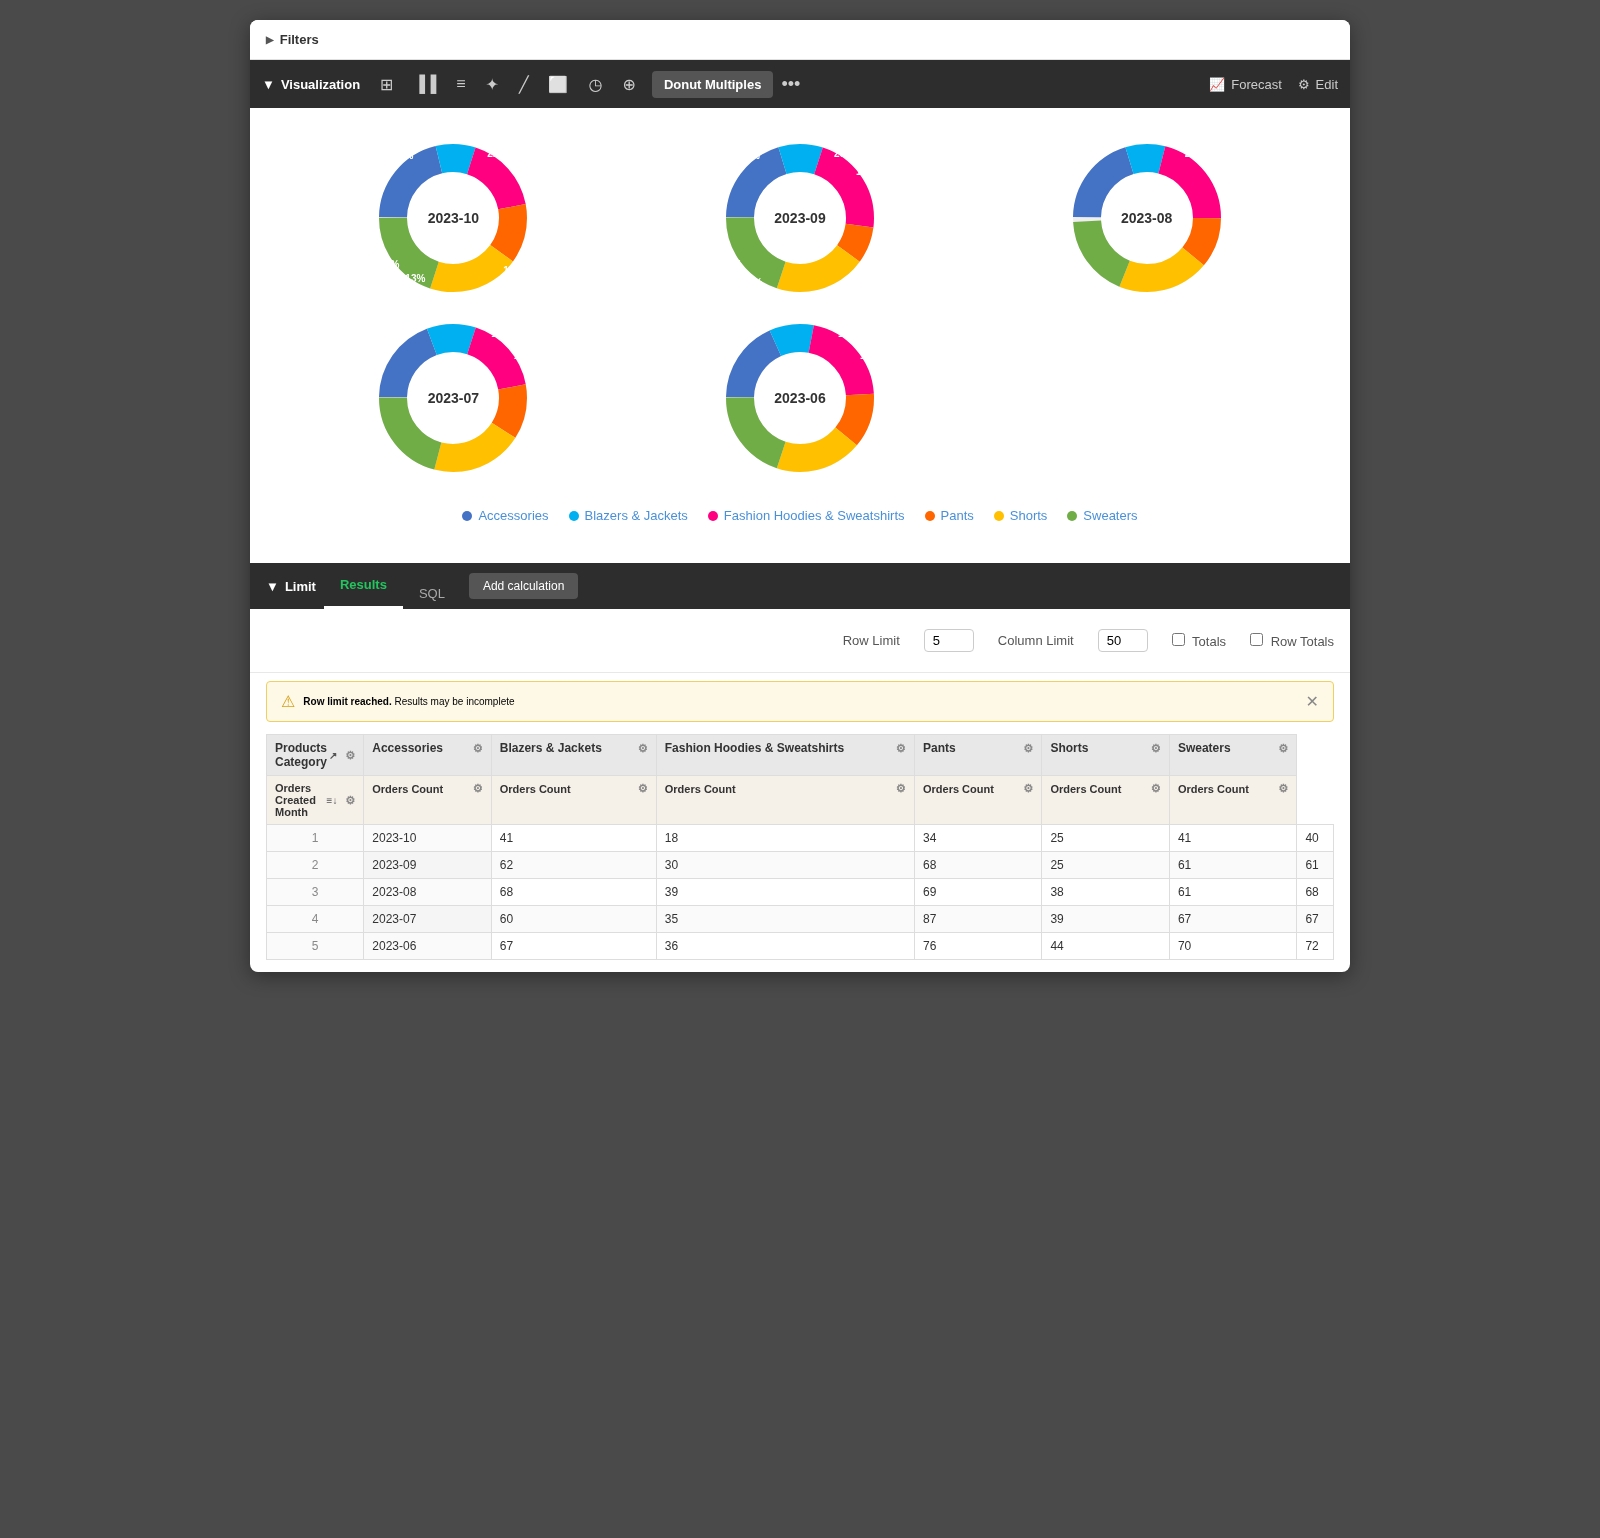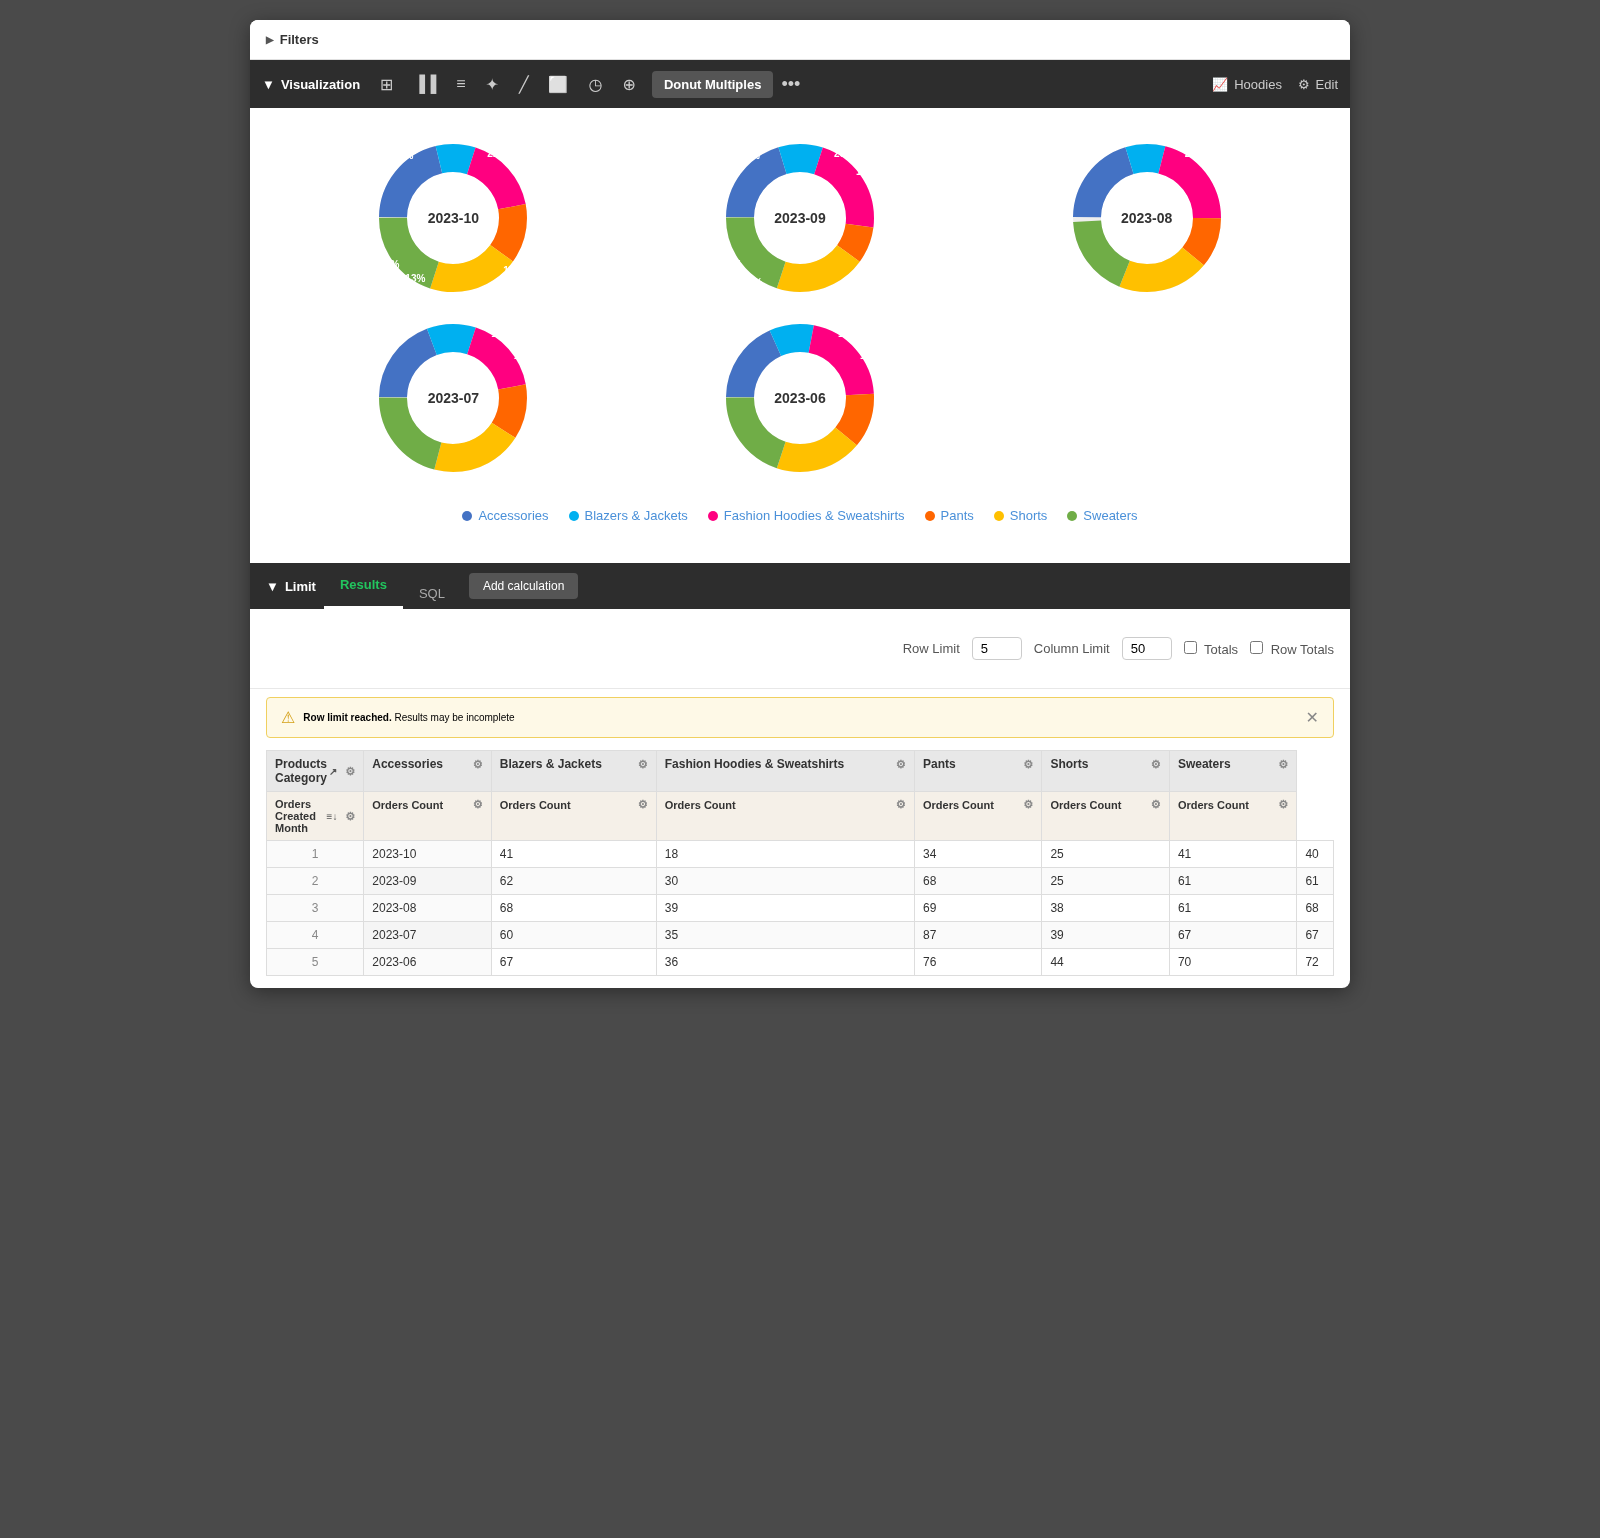--- a/index.html
+++ b/index.html
@@ -218,22 +218,22 @@
       border-radius: 4px;
       font-size: 12px;
       margin-left: 8px;
     }
 
     
     .table-controls {
       display: flex;
       align-items: center;
       justify-content: flex-end;
-      padding: 28px 16px;
-      gap: 12px;
+      padding: 20px 16px;
+      gap: 24px;
       border-bottom: 1px solid #e8e8e8;
     }
     .table-controls label { color: #555; font-size: 13px; }
     .table-controls input[type="text"] {
       border: 1px solid #ccc;
       border-radius: 4px;
       padding: 3px 8px;
       width: 50px;
       font-size: 13px;
     }
@@ -331,21 +331,21 @@
     <button class="viz-icon-btn" title="Scatter">✦</button>
     <button class="viz-icon-btn" title="Line">╱</button>
     <button class="viz-icon-btn" title="Area">⬜</button>
     <button class="viz-icon-btn" title="Pie">◷</button>
     <button class="viz-icon-btn" title="Map">⊕</button>
     <button class="viz-active-btn">Donut Multiples</button>
     <span class="viz-dots">•••</span>
     <div class="viz-spacer"></div>
     <button class="viz-forecast-btn">
       <span>📈</span>
-      <span>Hoodies</span>
+      <span>Forecast</span>
     </button>
     <button class="viz-edit-btn">
       <span>⚙</span>
       <span>Edit</span>
     </button>
   </div>
 
   <div class="chart-area">
     <div class="donut-grid">
 

